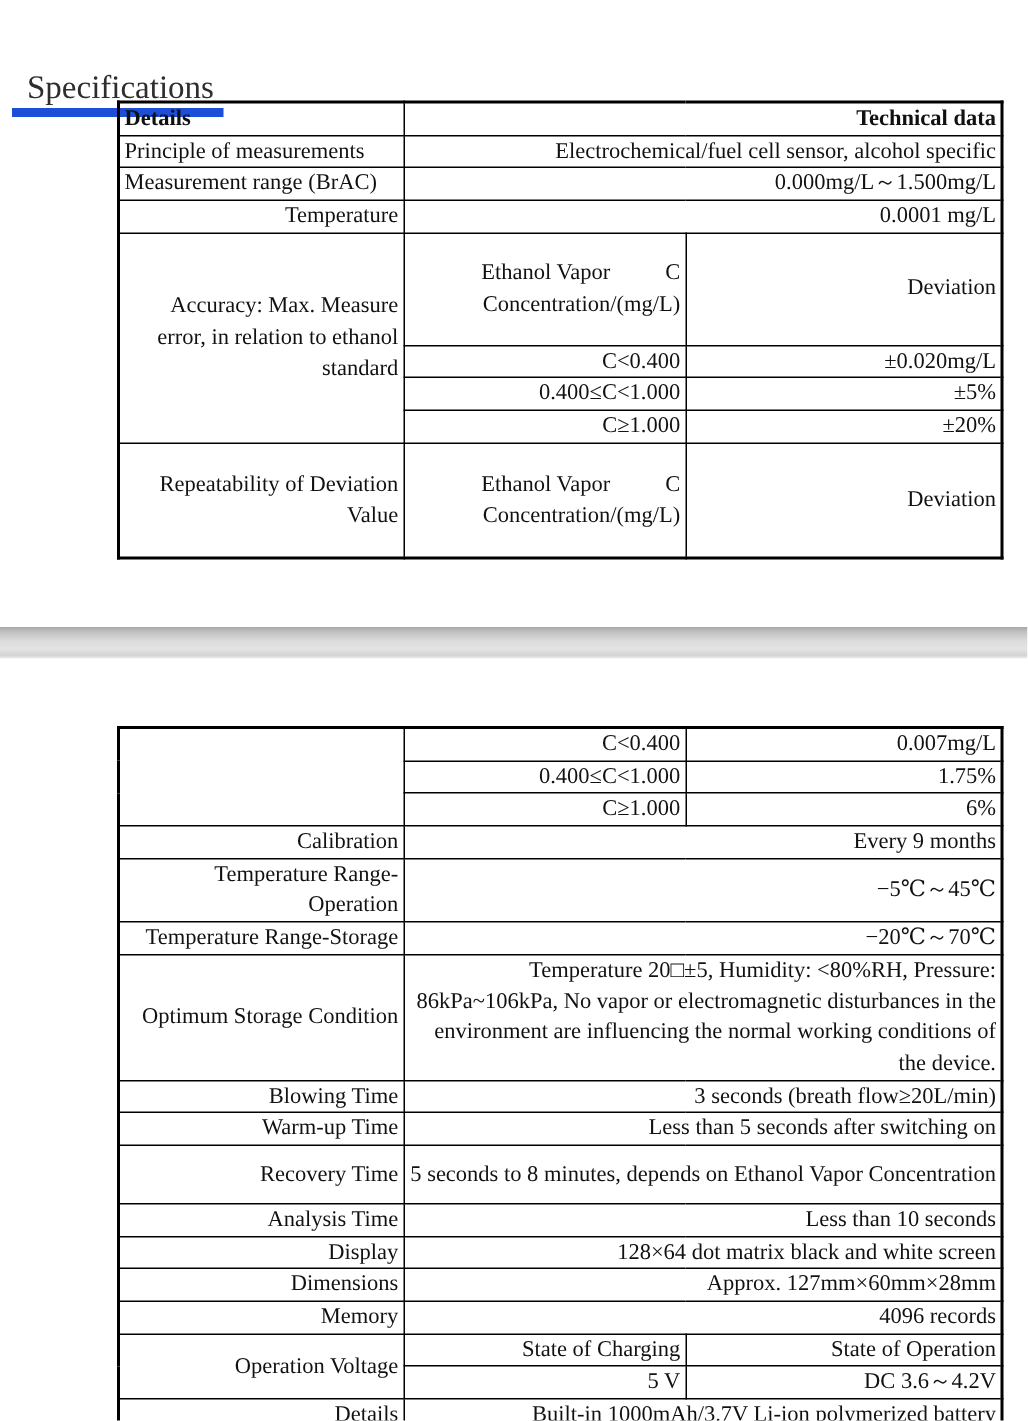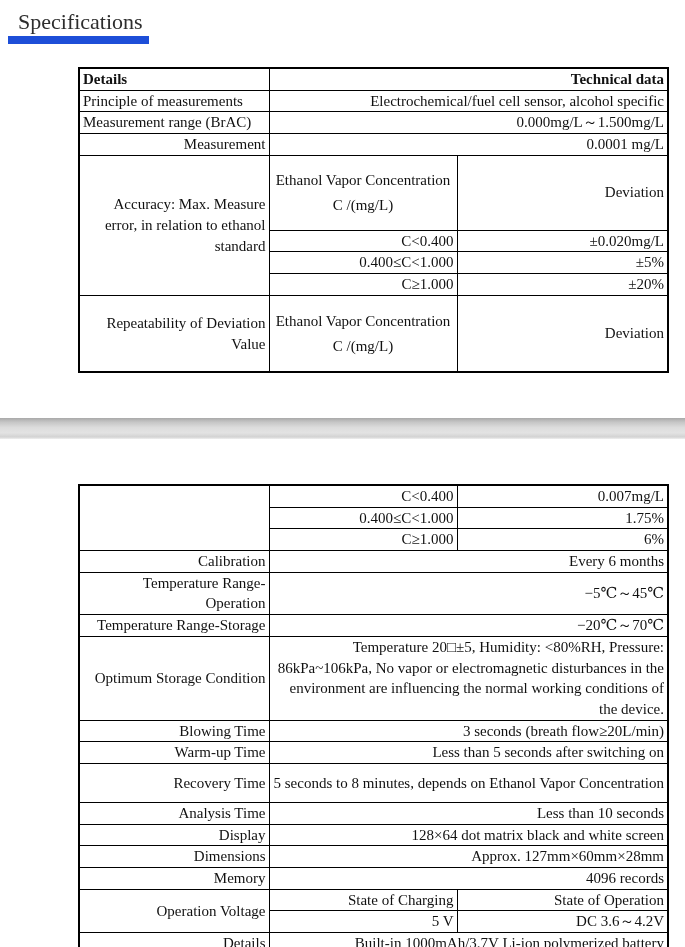--- a/index.html
+++ b/index.html
@@ -8,22 +8,23 @@
     width:685px; height:947px; position:relative;
     font-family:"Liberation Serif","DejaVu Serif",serif;
     color:#111;
   }
   .page-title {
     position:absolute; top:9px; left:8px;
     font-size:22px; font-weight:500; color:#2e2e2e;
   }
   .page-title .u {
     display:inline-block;
-    border-bottom:8px solid #1d4ed8;
+    border-bottom:6px solid #1d4ed8;
     padding:0 6px 1px 10px;
+    margin-top:36px;
   }
   .page-break-band {
     position:absolute; left:0; right:0; top:418px; height:21px;
     background:linear-gradient(to bottom,#a9a9a9 0%,#c6c6c6 20%,#dcdcdc 45%,#e3e3e3 70%,#d3d3d3 90%,#efefef 100%);
   }
   table.spec {
     position:absolute; left:78px;
     width:589px; border-collapse:collapse; table-layout:fixed;
     border:2px solid #000;
     font-size:15px; line-height:1.38;
@@ -31,21 +32,21 @@
   #table-top { top:67px; }
   #table-bottom { top:484px; }
   td {
     border:1px solid #000;
     text-align:right; vertical-align:middle;
     padding:0 3px; overflow:hidden;
   }
   td.left { text-align:left; padding-left:3px; }
   td.bold { font-weight:bold; }
   .subcell {
-    display:flex; flex-direction:column; justify-content:space-between;
+    display:flex; flex-direction:row; justify-content:space-between;
     align-items:center; height:72px; padding:13px 0;
   }
   .subcell-sm { height:72px; }
   
   .h20{height:20px;} .h19{height:19px;} .h18{height:18px;}
   .h21{height:21px;} .h39{height:39px;margin-left:28px;}
   .h75{height:75px;} .h77{height:77px;}
 </style>
 </head>
 <body>
@@ -67,21 +68,21 @@
   </tr>
   <tr class="h20">
     <td class="left">Principle of measurements</td>
     <td colspan="2">Electrochemical/fuel cell sensor, alcohol specific</td>
   </tr>
   <tr class="h20">
     <td class="left">Measurement range (BrAC)</td>
     <td colspan="2">0.000mg/L～1.500mg/L</td>
   </tr>
   <tr class="h19">
-    <td>Measurement</td>
+    <td>Temperature</td>
     <td colspan="2">0.0001 mg/L</td>
   </tr>
   <tr class="h75">
     <td rowspan="4">Accuracy: Max. Measure error, in relation to ethanol standard</td>
     <td>
       <div class="subcell">
         <span>Ethanol Vapor Concentration</span>
         <span>C /(mg/L)</span>
       </div>
     </td>
@@ -129,21 +130,21 @@
   <tr class="h20">
     <td>0.400≤C&lt;1.000</td>
     <td>1.75%</td>
   </tr>
   <tr class="h18">
     <td>C≥1.000</td>
     <td>6%</td>
   </tr>
   <tr class="h19">
     <td>Calibration</td>
-    <td colspan="2">Every 6 months</td>
+    <td colspan="2">Every 9 months</td>
   </tr>
   <tr class="h39">
     <td>Temperature Range-Operation</td>
     <td colspan="2">−5℃～45℃</td>
   </tr>
   <tr class="h21">
     <td>Temperature Range-Storage</td>
     <td colspan="2">−20℃～70℃</td>
   </tr>
   <tr class="h77">

